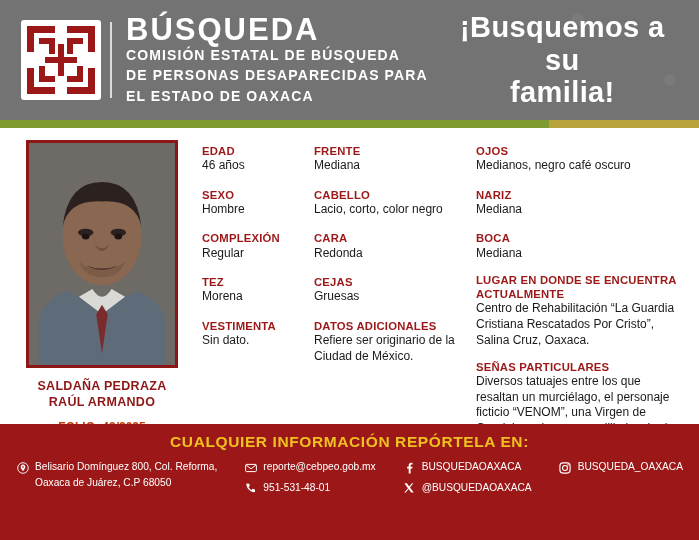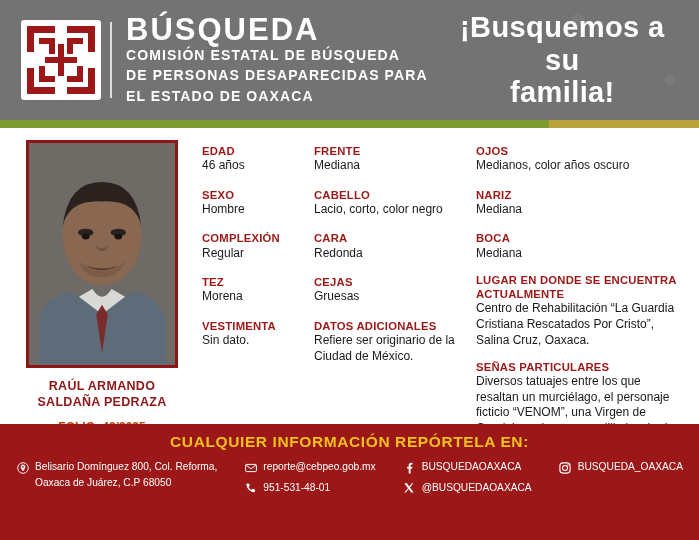--- a/index.html
+++ b/index.html
@@ -251,22 +251,22 @@
           <ellipse cx="93" cy="96" rx="4" ry="3" fill="#1a1412"></ellipse>
           <path d="M68 104 q8 14 16 0 q-8 8 -16 0 z" fill="#6f513e"></path>
           <path d="M60 126 q16 9 32 0 q-16 6 -32 0 z" fill="#4d332a"></path>
           <path d="M52 122 q24 18 48 0 q-6 16 -24 16 q-18 0 -24 -16 z" fill="#6e503d" opacity="0.5"></path>
           <path d="M40 152 q36 22 72 0 q26 10 30 30 l0 46 l-132 0 l0 -46 q4 -20 30 -30 z" fill="#5e6b78"></path>
           <path d="M66 150 q10 16 20 0 l14 8 l-24 18 l-24 -18 z" fill="#d9d9d6"></path>
           <path d="M76 166 l-6 10 l6 40 l6 -40 z" fill="#7a2b2b"></path>
         </svg>
       </div>
       <div class="person-name">
+        <div>SALDAÑA PEDRAZA</div>
         <div>RAÚL ARMANDO</div>
-        <div>SALDAÑA PEDRAZA</div>
       </div>
       <div class="folio">FOLIO: 43/2025</div>
     </div>
 
     <div class="fields">
 
       <div class="col col1">
         <div class="field">
           <div class="lbl">EDAD</div>
           <div class="val">46 años</div>
@@ -308,21 +308,21 @@
         </div>
         <div class="field">
           <div class="lbl">DATOS  ADICIONALES</div>
           <div class="val">Refiere ser originario de la Ciudad de México.</div>
         </div>
       </div>
 
       <div class="col col3">
         <div class="field">
           <div class="lbl">OJOS</div>
-          <div class="val">Medianos, color años oscuro</div>
+          <div class="val">Medianos, negro café oscuro</div>
         </div>
         <div class="field">
           <div class="lbl">NARIZ</div>
           <div class="val">Mediana</div>
         </div>
         <div class="field tight">
           <div class="lbl">BOCA</div>
           <div class="val">Mediana</div>
         </div>
         <div class="field tight">

